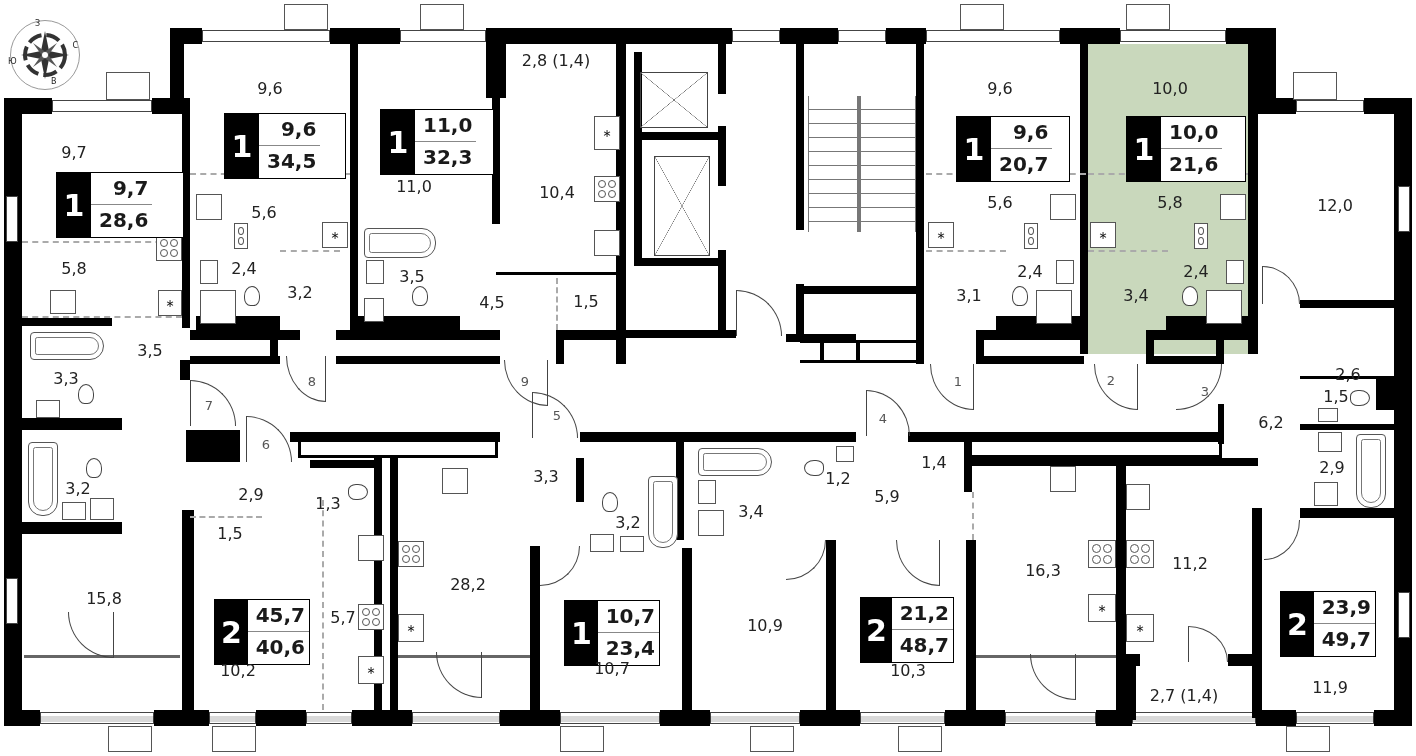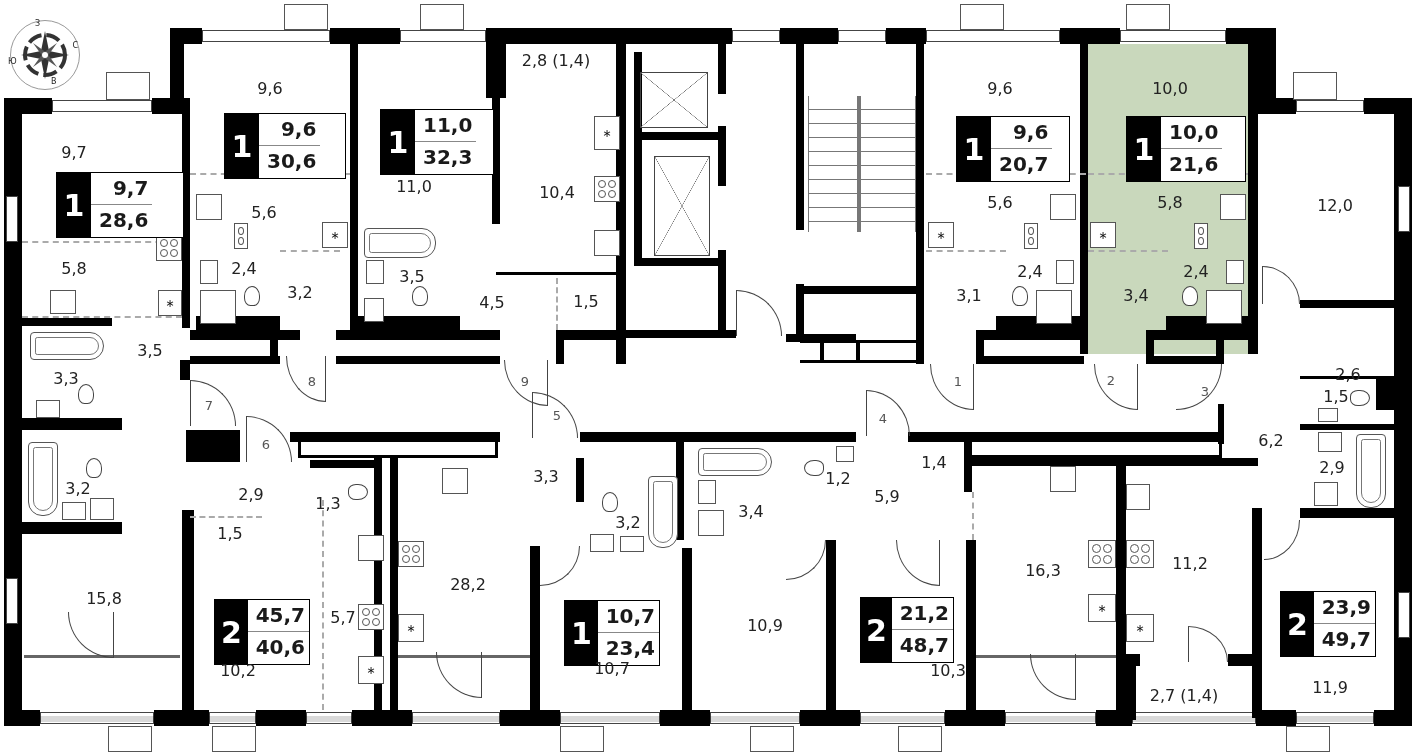--- a/index.html
+++ b/index.html
@@ -365,21 +365,21 @@
     <div class="rooms">1</div>
     <div class="vals">
         <span>9,7</span>
         <span>28,6</span>
       </div>
   </div>
   <div class="badge" style="left:224px;top:113px;width:120px;">
     <div class="rooms">1</div>
     <div class="vals">
         <span>9,6</span>
-        <span>30,6</span>
+        <span>34,5</span>
       </div>
   </div>
   <div class="badge" style="left:380px;top:109px;width:112px;">
     <div class="rooms">1</div>
     <div class="vals">
         <span>11,0</span>
         <span>32,3</span>
       </div>
   </div>
   <div class="badge" style="left:956px;top:116px;width:112px;">
@@ -449,36 +449,36 @@
       <span class="room-area" style="left: 238px; top: 670px;">10,2</span>
       <span class="room-area" style="left: 468px; top: 584px;">28,2</span>
       <span class="room-area" style="left: 546px; top: 476px;">3,3</span>
       <span class="room-area" style="left: 628px; top: 522px;">3,2</span>
       <span class="room-area" style="left: 612px; top: 668px;">10,7</span>
       <span class="room-area" style="left: 751px; top: 511px;">3,4</span>
       <span class="room-area" style="left: 838px; top: 478px;">1,2</span>
       <span class="room-area" style="left: 934px; top: 462px;">1,4</span>
       <span class="room-area" style="left: 887px; top: 496px;">5,9</span>
       <span class="room-area" style="left: 765px; top: 625px;">10,9</span>
-      <span class="room-area" style="left: 908px; top: 670px; margin-left: 40px;">10,3</span>
+      <span class="room-area" style="left: 908px; top: 670px;">10,3</span>
       <span class="room-area" style="left: 1043px; top: 570px;">16,3</span>
       <span class="room-area" style="left: 1190px; top: 563px;">11,2</span>
       <span class="room-area" style="left: 1184px; top: 695px;">2,7 (1,4)</span>
       <span class="room-area" style="left: 1000px; top: 88px;">9,6</span>
       <span class="room-area" style="left: 1000px; top: 202px;">5,6</span>
       <span class="room-area" style="left: 1030px; top: 271px;">2,4</span>
       <span class="room-area" style="left: 969px; top: 295px;">3,1</span>
       <span class="room-area" style="left: 1170px; top: 88px;">10,0</span>
       <span class="room-area" style="left: 1170px; top: 202px;">5,8</span>
       <span class="room-area" style="left: 1196px; top: 271px;">2,4</span>
       <span class="room-area" style="left: 1136px; top: 295px;">3,4</span>
       <span class="room-area" style="left: 1335px; top: 205px;">12,0</span>
       <span class="room-area" style="left: 1348px; top: 350px; margin-top: 24px;">2,6</span>
       <span class="room-area" style="left: 1336px; top: 396px;">1,5</span>
-      <span class="room-area" style="left: 1271px; top: 440px;">6,2</span>
+      <span class="room-area" style="left: 1271px; top: 422px;">6,2</span>
       <span class="room-area" style="left: 1332px; top: 467px;">2,9</span>
       <span class="room-area" style="left: 1330px; top: 687px; text-align: right;">11,9</span>
     </div>
   <div id="door-labels">
       <span class="door-num" style="left: 958px; top: 381px;">1</span>
       <span class="door-num" style="left: 1111px; top: 380px;">2</span>
       <span class="door-num" style="left: 1205px; top: 391px;">3</span>
       <span class="door-num" style="left: 883px; top: 418px;">4</span>
       <span class="door-num" style="left: 557px; top: 415px;">5</span>
       <span class="door-num" style="left: 266px; top: 444px;">6</span>

